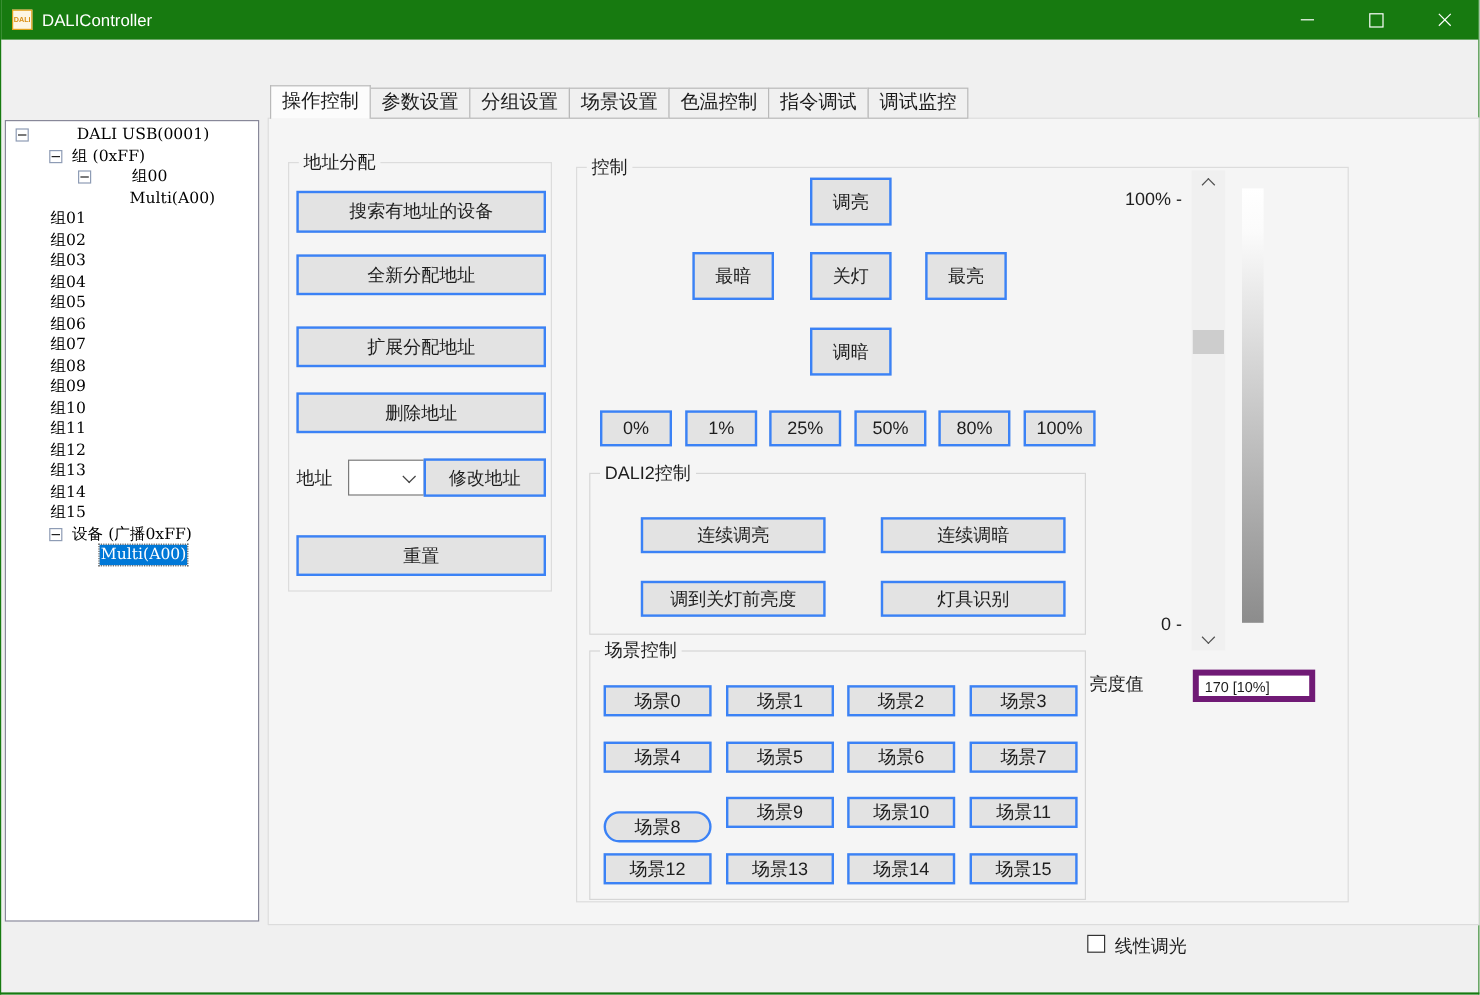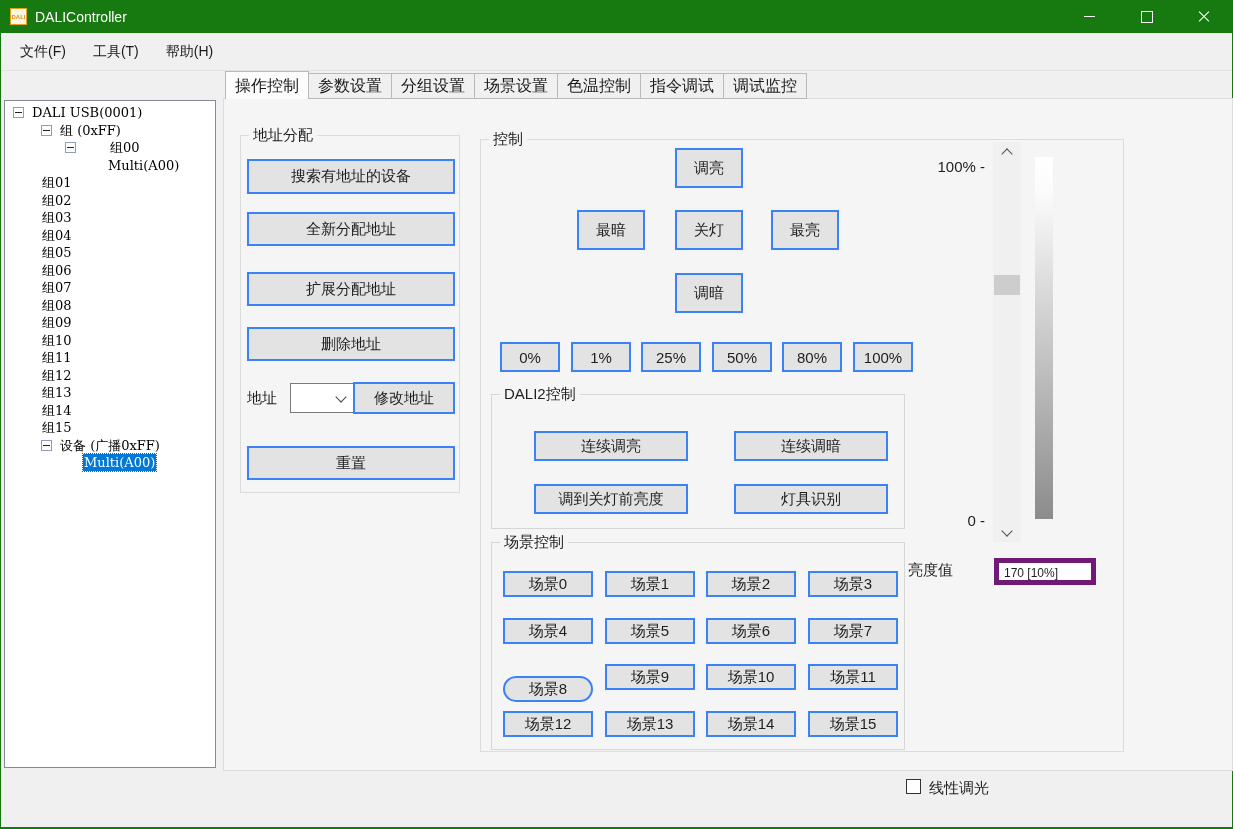--- a/index.html
+++ b/index.html
@@ -25,28 +25,28 @@
 
   
   .menubar{position:absolute;left:0;top:33px;width:100%;height:38px;background:#f0f0f0;border-bottom:1px solid #e2e2e2;display:flex;align-items:center;box-sizing:border-box;}
   .menu-item{font-size:14px;color:#1a1a1a;padding:4px 8px;margin-left:11px;}
 
   
   .treepanel{position:absolute;left:3px;top:100px;width:212px;height:668px;background:#ffffff;border:1px solid #889;box-sizing:border-box;overflow:hidden;padding-top:3px;font-family:"DejaVu Serif","Liberation Serif",serif;}
   .trow{height:17.5px;line-height:17px;font-size:13px;color:#000;white-space:nowrap;display:flex;align-items:center;}
   .exp{display:inline-block;flex:0 0 11px;width:11px;height:11px;border:1px solid #8e9cb5;background:#fff;position:relative;margin-right:8px;box-sizing:border-box;}
   .exp::before{content:"";position:absolute;left:1px;right:1px;top:4px;border-top:1px solid #222;}
-  .p0{padding-left:8px;} .p1{padding-left:36px;} .p2{padding-left:60px;gap:26px;}
+  .p0{padding-left:8px;gap:32px;} .p1{padding-left:36px;} .p2{padding-left:60px;gap:26px;}
   .pl2{padding-left:37px;} .pl3{padding-left:103px;} .pl2s{padding-left:78px;}
   .sel-label{background:#0078d7;color:#fff;outline:1px dotted #555;padding:0 1px;}
 
   
   .tabstrip{position:absolute;left:225px;top:71px;height:28px;display:flex;align-items:flex-end;z-index:3;}
   .tab{font-size:16px;color:#1a1a1a;background:#f0f0f0;border:1px solid #b9b9b9;box-sizing:border-box;height:26px;line-height:24px;padding:0 9px;margin-left:-1px;}
-  .tab.selected{background:#fcfcfc;height:28px;line-height:27px;border-bottom:none;position:relative;z-index:4;}
+  .tab.selected{background:#fcfcfc;height:28px;line-height:27px;border-bottom:none;position:relative;z-index:4;font-family:Liberation Mono, monospace;}
   .tabpage{position:absolute;left:222px;top:98px;width:1010px;height:673px;background:#f5f5f5;border:1px solid #dcdcdc;box-sizing:border-box;z-index:1;}
 
   
   .btn{position:absolute;display:flex;align-items:center;justify-content:center;background:#e3e3e3;border:2px solid #3b82f6;font-size:15px;color:#1e1e1e;box-sizing:border-box;cursor:default;}
   .groupbox{position:absolute;border:1px solid #dcdcdc;box-sizing:border-box;}
   .gb-title{position:absolute;top:-10px;left:8px;background:#f5f5f5;padding:0 4px;font-size:15px;color:#1e1e1e;white-space:nowrap;}
   .lbl{position:absolute;font-size:15px;color:#1e1e1e;white-space:nowrap;}
 
   .combo{position:absolute;background:#fff;border:1px solid #7a7a7a;box-sizing:border-box;}
   .combo .chev{position:absolute;right:8px;top:9px;width:7px;height:7px;border-right:1px solid #444;border-bottom:1px solid #444;transform:rotate(45deg);}
@@ -84,25 +84,20 @@
         </div>
       <div class="winbtn">
           <span class="glyph-max"></span>
         </div>
       <div class="winbtn">
           <span class="glyph-close"></span>
         </div>
     </div>
   </div>
 
-  <div class="menubar">
-    <span class="menu-item">文件(F)</span>
-    <span class="menu-item">工具(T)</span>
-    <span class="menu-item">帮助(H)</span>
-  </div>
 
   <div class="treepanel">
     <div class="trow p0">
         <span class="exp"></span>
         <span>DALI USB(0001)</span>
       </div>
     <div class="trow p1">
         <span class="exp"></span>
         <span>组 (0xFF)</span>
       </div>

